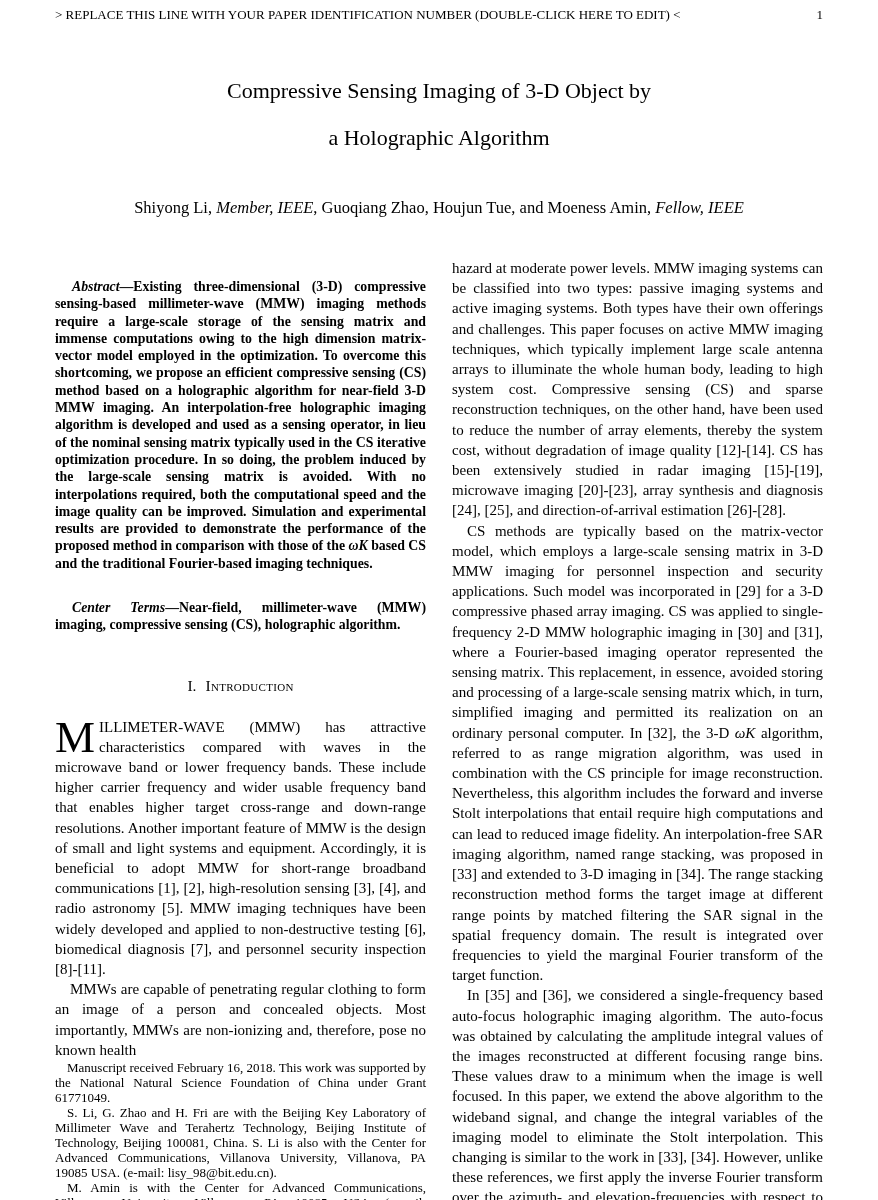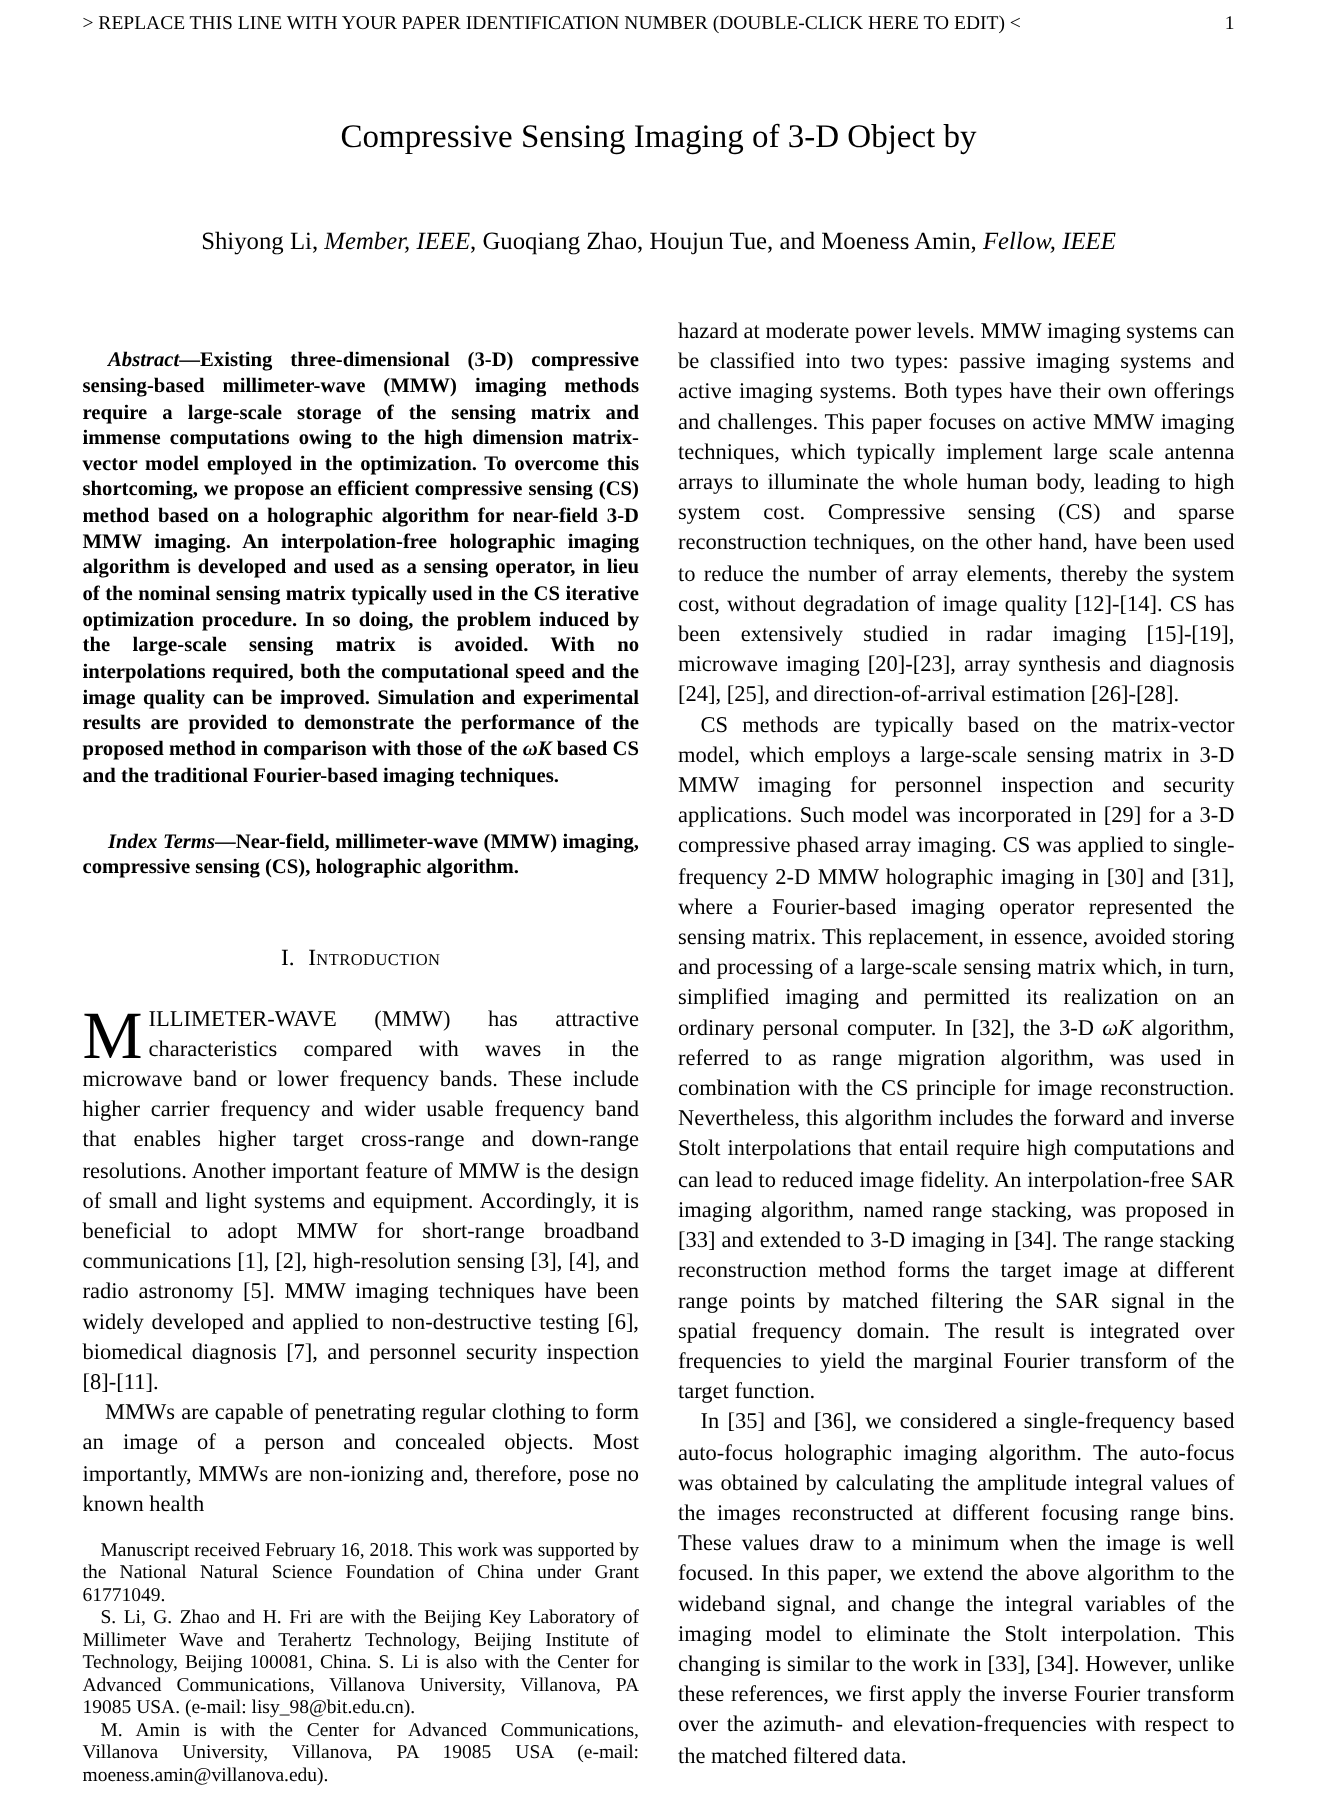--- a/index.html
+++ b/index.html
@@ -45,21 +45,21 @@
   .it { font-style: italic; }
 
   .columns {
     display: flex;
     gap: 26px;
     margin-top: 40px;
     flex: 1 1 auto;
     min-height: 0;
   }
   .col { width: 371px; min-width: 0; }
-  .col-left { display: flex; flex-direction: column; justify-content: center; }
+  .col-left { display: flex; flex-direction: column; }
 
   p { text-align: justify; }
 
   .abstract, .index-terms {
     font-weight: bold;
     font-size: 13.8px;
     line-height: 17.3px;
     text-indent: 17px;
   }
   .abstract { margin-top: 20px; }
@@ -102,31 +102,32 @@
 
 <div class="page">
 
   <div class="running-head">
     <span>&gt; REPLACE THIS LINE WITH YOUR PAPER IDENTIFICATION NUMBER (DOUBLE-CLICK HERE TO EDIT) &lt;</span>
     <span class="pgnum">1</span>
   </div>
 
   <h1 class="title-block">
     <span>Compressive Sensing Imaging of 3-D Object by</span>
+    <span>a Holographic Algorithm</span>
   </h1>
 
   <div class="authors"><span>Shiyong Li, </span><span class="it">Member, IEEE</span><span>, Guoqiang Zhao, Houjun Tue, and Moeness Amin, </span><span class="it">Fellow, IEEE</span></div>
 
   <div class="columns">
 
     <div class="col col-left">
 
       <p class="abstract"><span class="it">Abstract</span><span>—Existing three-dimensional (3-D) compressive sensing-based millimeter-wave (MMW) imaging methods require a large-scale storage of the sensing matrix and immense computations owing to the high dimension matrix-vector model employed in the optimization. To overcome this shortcoming, we propose an efficient compressive sensing (CS) method based on a holographic algorithm for near-field 3-D MMW imaging. An interpolation-free holographic imaging algorithm is developed and used as a sensing operator, in lieu of the nominal sensing matrix typically used in the CS iterative optimization procedure. In so doing, the problem induced by the large-scale sensing matrix is avoided. With no interpolations required, both the computational speed and the image quality can be improved. Simulation and experimental results are provided to demonstrate the performance of the proposed method in comparison with those of the </span><span class="omega">ωK</span><span> based CS and the traditional Fourier-based imaging techniques.</span></p>
 
-      <p class="index-terms"><span class="it">Index Terms</span><span>—Near-field, millimeter-wave (MMW) imaging, compressive sensing (CS), holographic algorithm.</span></p>
+      <p class="index-terms"><span class="it">Center Terms</span><span>—Near-field, millimeter-wave (MMW) imaging, compressive sensing (CS), holographic algorithm.</span></p>
 
       <h2 class="section-heading"><span>I.</span><span class="sc">Introduction</span></h2>
 
       <p class="body-para"><span class="dropcap">M</span><span>ILLIMETER-WAVE (MMW) has attractive characteristics compared with waves in the microwave band or lower frequency bands. These include higher carrier frequency and wider usable frequency band that enables higher target cross-range and down-range resolutions. Another important feature of MMW is the design of small and light systems and equipment. Accordingly, it is beneficial to adopt MMW for short-range broadband communications [1], [2], high-resolution sensing [3], [4], and radio astronomy [5]. MMW imaging techniques have been widely developed and applied to non-destructive testing [6], biomedical diagnosis [7], and personnel security inspection [8]-[11].</span></p>
 
       <p class="body-para indent">MMWs are capable of penetrating regular clothing to form an image of a person and concealed objects. Most importantly, MMWs are non-ionizing and, therefore, pose no known health</p>
 
       <div class="footnotes">
         <p class="footnote">Manuscript received February 16, 2018. This work was supported by the National Natural Science Foundation of China under Grant 61771049.</p>
         <p class="footnote">S. Li, G. Zhao and H. Fri are with the Beijing Key Laboratory of Millimeter Wave and Terahertz Technology, Beijing Institute of Technology, Beijing 100081, China. S. Li is also with the Center for Advanced Communications, Villanova University, Villanova, PA 19085 USA. (e-mail: lisy_98@bit.edu.cn).</p>

